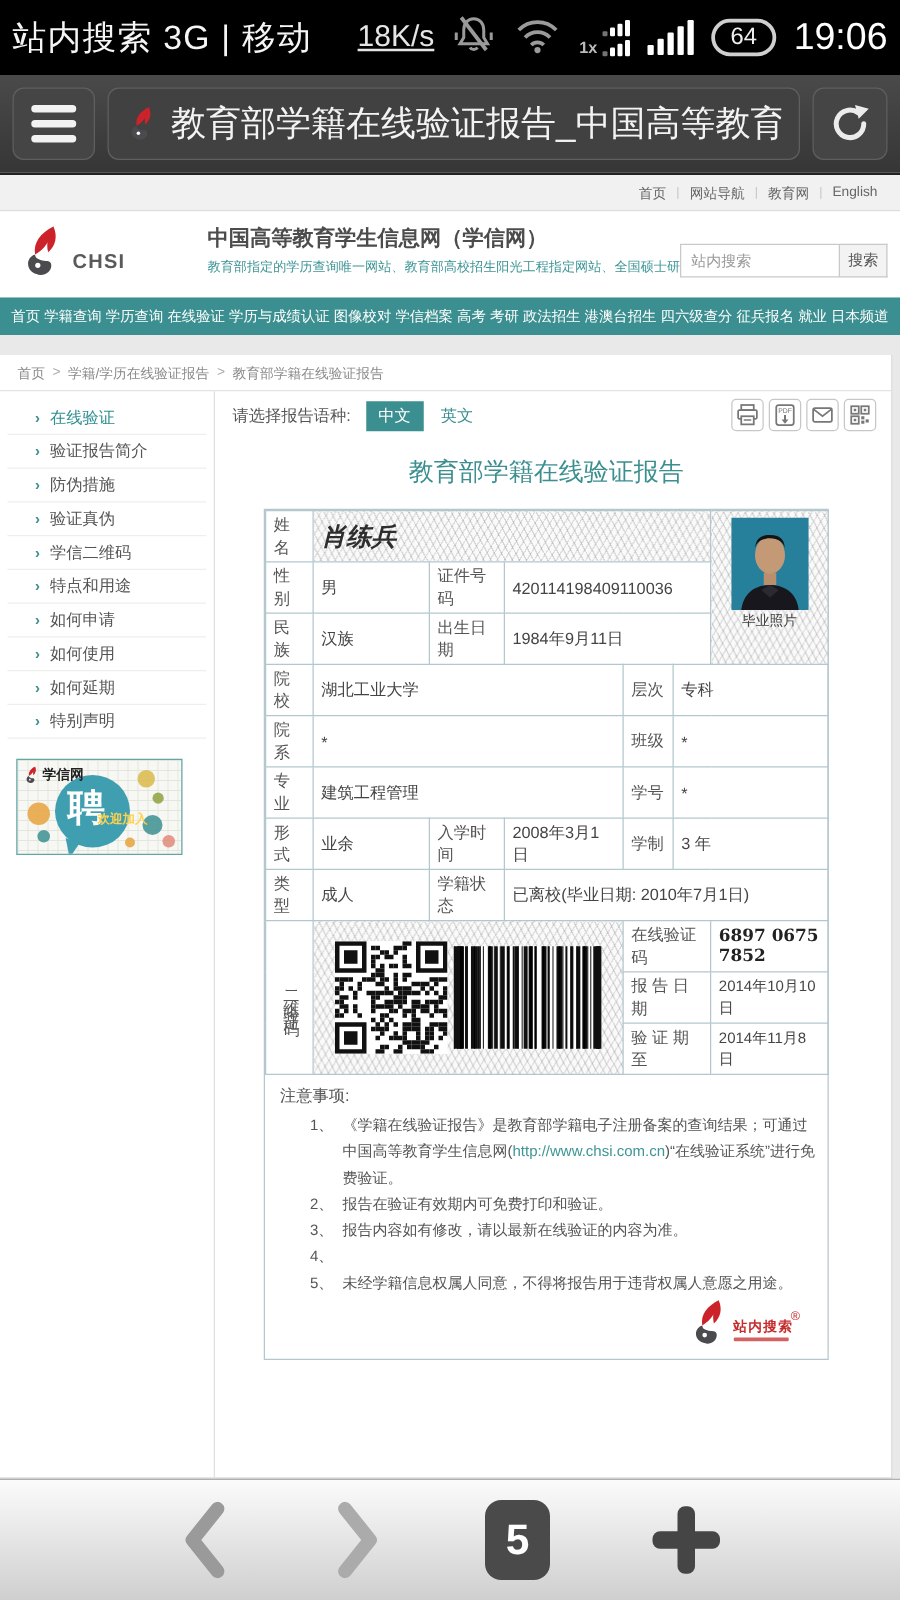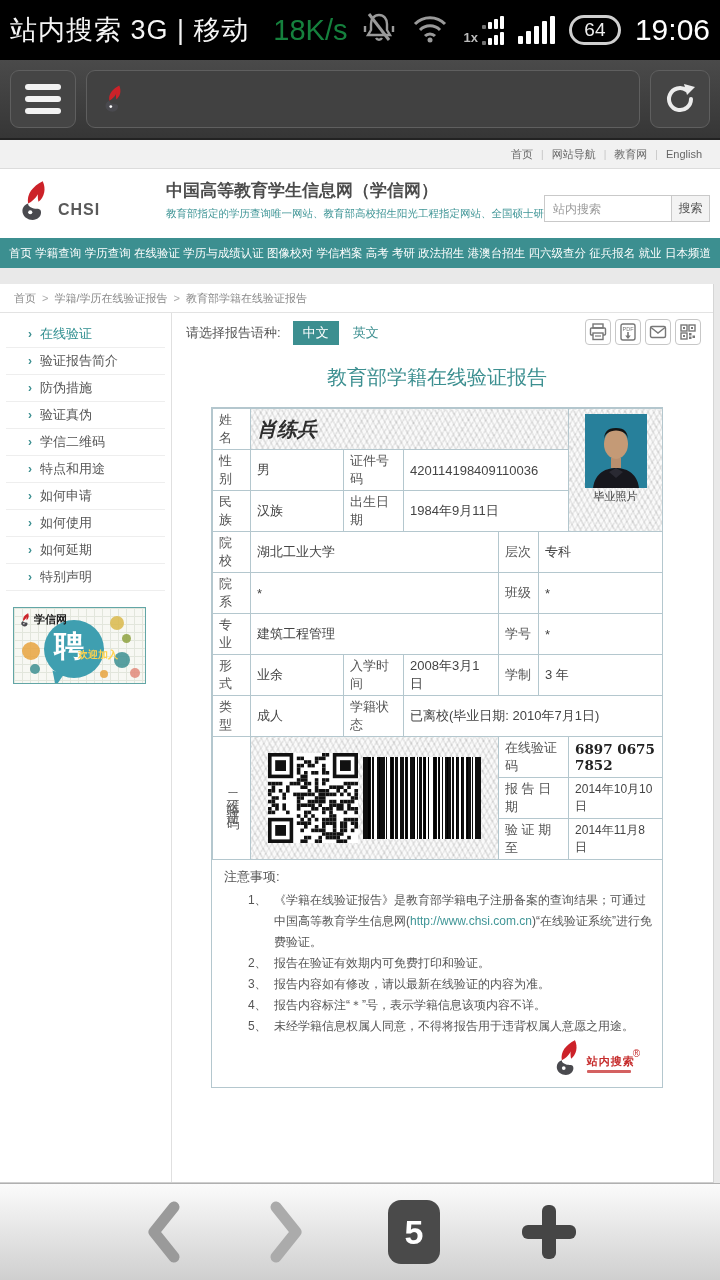--- a/index.html
+++ b/index.html
@@ -4,21 +4,21 @@
 <style>
   * { margin:0; padding:0; box-sizing:border-box; }
   html,body { width:720px; height:1280px; }
   body { position:relative; background:#e9e9e9; font-family:"Liberation Sans",sans-serif; overflow:hidden; }
 
   
   .status-bar { position:absolute; top:0; left:0; width:720px; height:60px; background:#000;
     display:flex; align-items:center; padding:0 10px; color:#fff; }
   .carrier { font-size:27px; color:#f5f5f5; letter-spacing:1px; }
   .sb-right { margin-left:auto; display:flex; align-items:center; gap:14px; }
-  .speed { font-size:29px; color:#15803d; }
+  .speed { font-size:24px; color:#e5e5e5;text-decoration:underline; }
   .battery { min-width:52px; height:30px; border:3px solid #cfcfcf; border-radius:16px;
     display:flex; align-items:center; justify-content:center; font-size:19px; color:#eee; padding:0 6px;}
   .sb-time { font-size:30px; color:#fff; }
   .bars { display:flex; align-items:flex-end; gap:3px; }
   .bars i { display:block; width:5px; background:#fff; border-radius:1px; }
   .netgrp { display:flex; align-items:flex-end; gap:4px; }
   .netlbl { font-size:13px; color:#bbb; font-weight:bold; }
   .minibars { display:flex; flex-direction:column; gap:3px; }
   .minibars .row { display:flex; align-items:flex-end; gap:2px; }
   .minibars i { display:block; width:4px; background:#fff; border-radius:1px; }
@@ -213,20 +213,21 @@
 <div class="browser-bar">
   <div class="bb-btn menu-btn">
       <i></i>
       <i></i>
       <i></i>
     </div>
   <div class="bb-btn title-field">
     <svg width="26" height="28" viewBox="0 0 44 48">
         <use href="#bird-sym"></use>
       </svg>
+    <span class="page-title">教育部学籍在线验证报告_中国高等教育</span>
   </div>
   <div class="bb-btn refresh-btn">
     <svg width="36" height="36" viewBox="0 0 36 36">
         <path d="M29 18 a11 11 0 1 1 -4.5 -8.8" fill="none" stroke="#ececec" stroke-width="4" stroke-linecap="round"></path>
         <polygon points="22,3 33,6 25,14" fill="#ececec"></polygon>
       </svg>
   </div>
 </div>
 
 <div class="topbar">
@@ -719,21 +720,20 @@
             <div class="note">
               <span class="num">2、</span>
               <span>报告在验证有效期内可免费打印和验证。</span>
             </div>
             <div class="note">
               <span class="num">3、</span>
               <span>报告内容如有修改，请以最新在线验证的内容为准。</span>
             </div>
             <div class="note">
               <span class="num">4、</span>
-              <span>报告内容标注“＊”号，表示学籍信息该项内容不详。</span>
             </div>
             <div class="note">
               <span class="num">5、</span>
               <span>未经学籍信息权属人同意，不得将报告用于违背权属人意愿之用途。</span>
             </div>
           </div>
 
           <div class="seal">
             <svg width="34" height="38" viewBox="0 0 44 48">
                 <use href="#bird-sym"></use>

